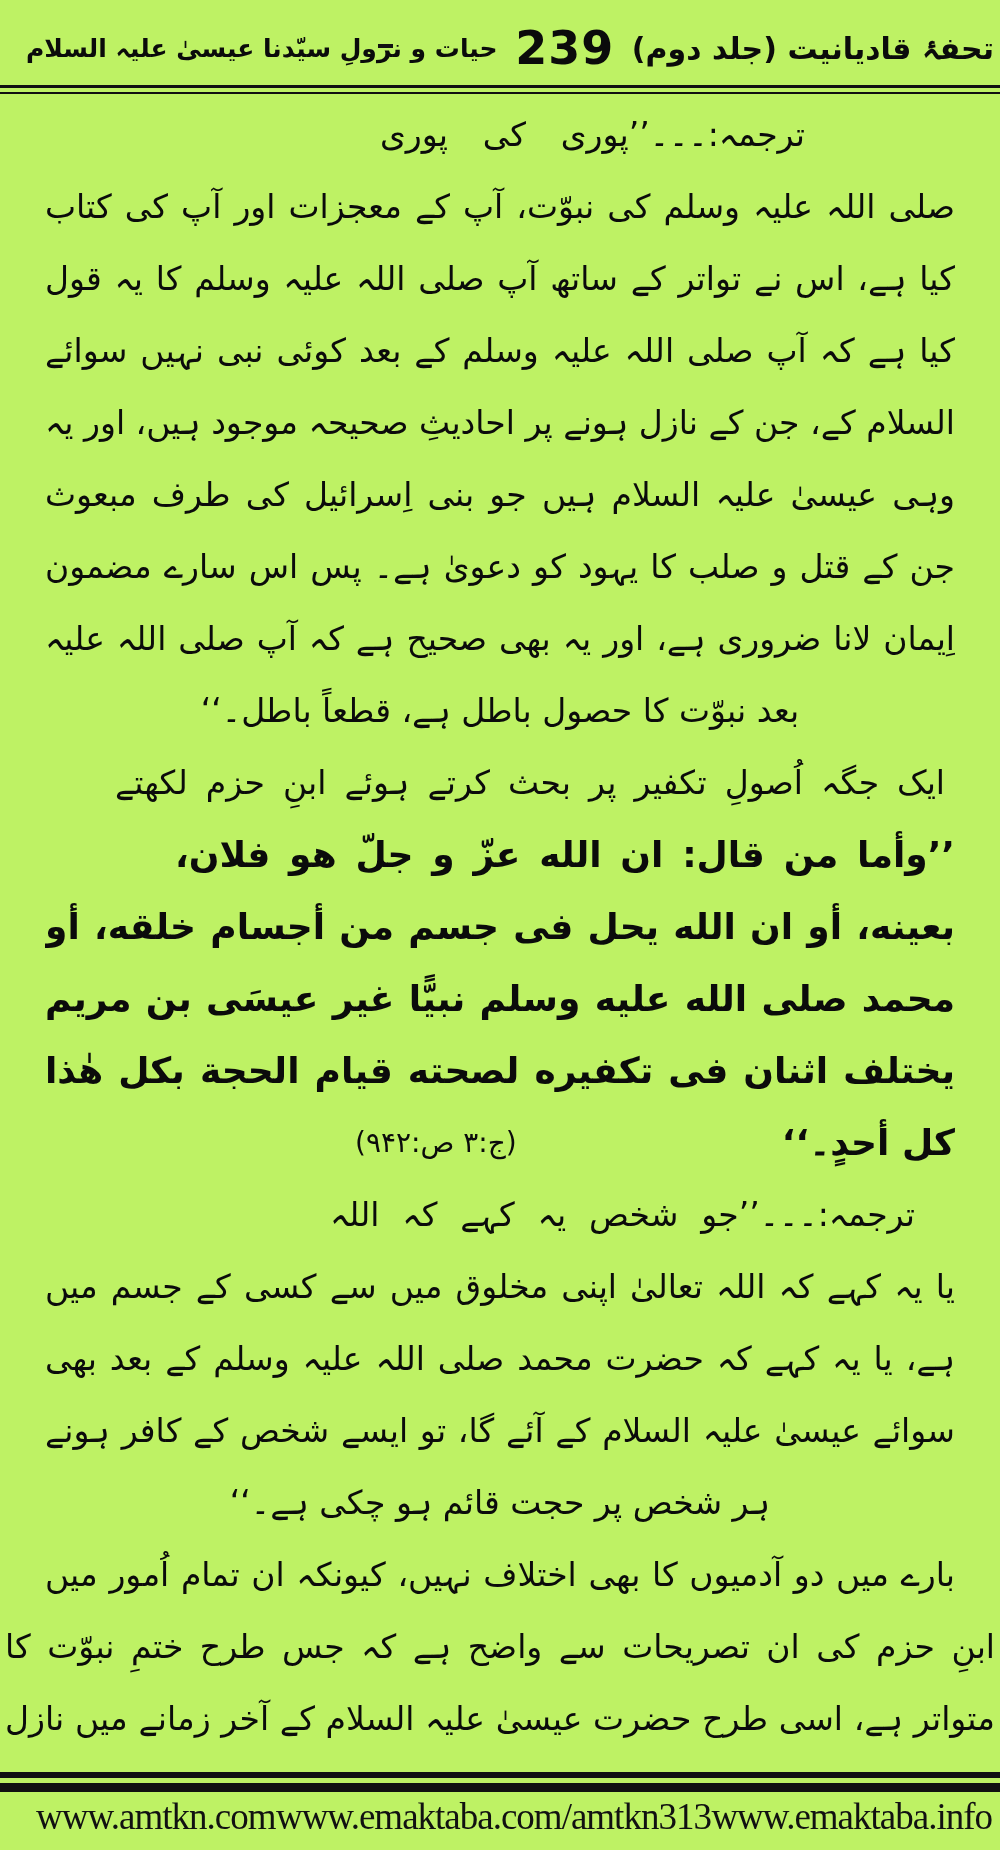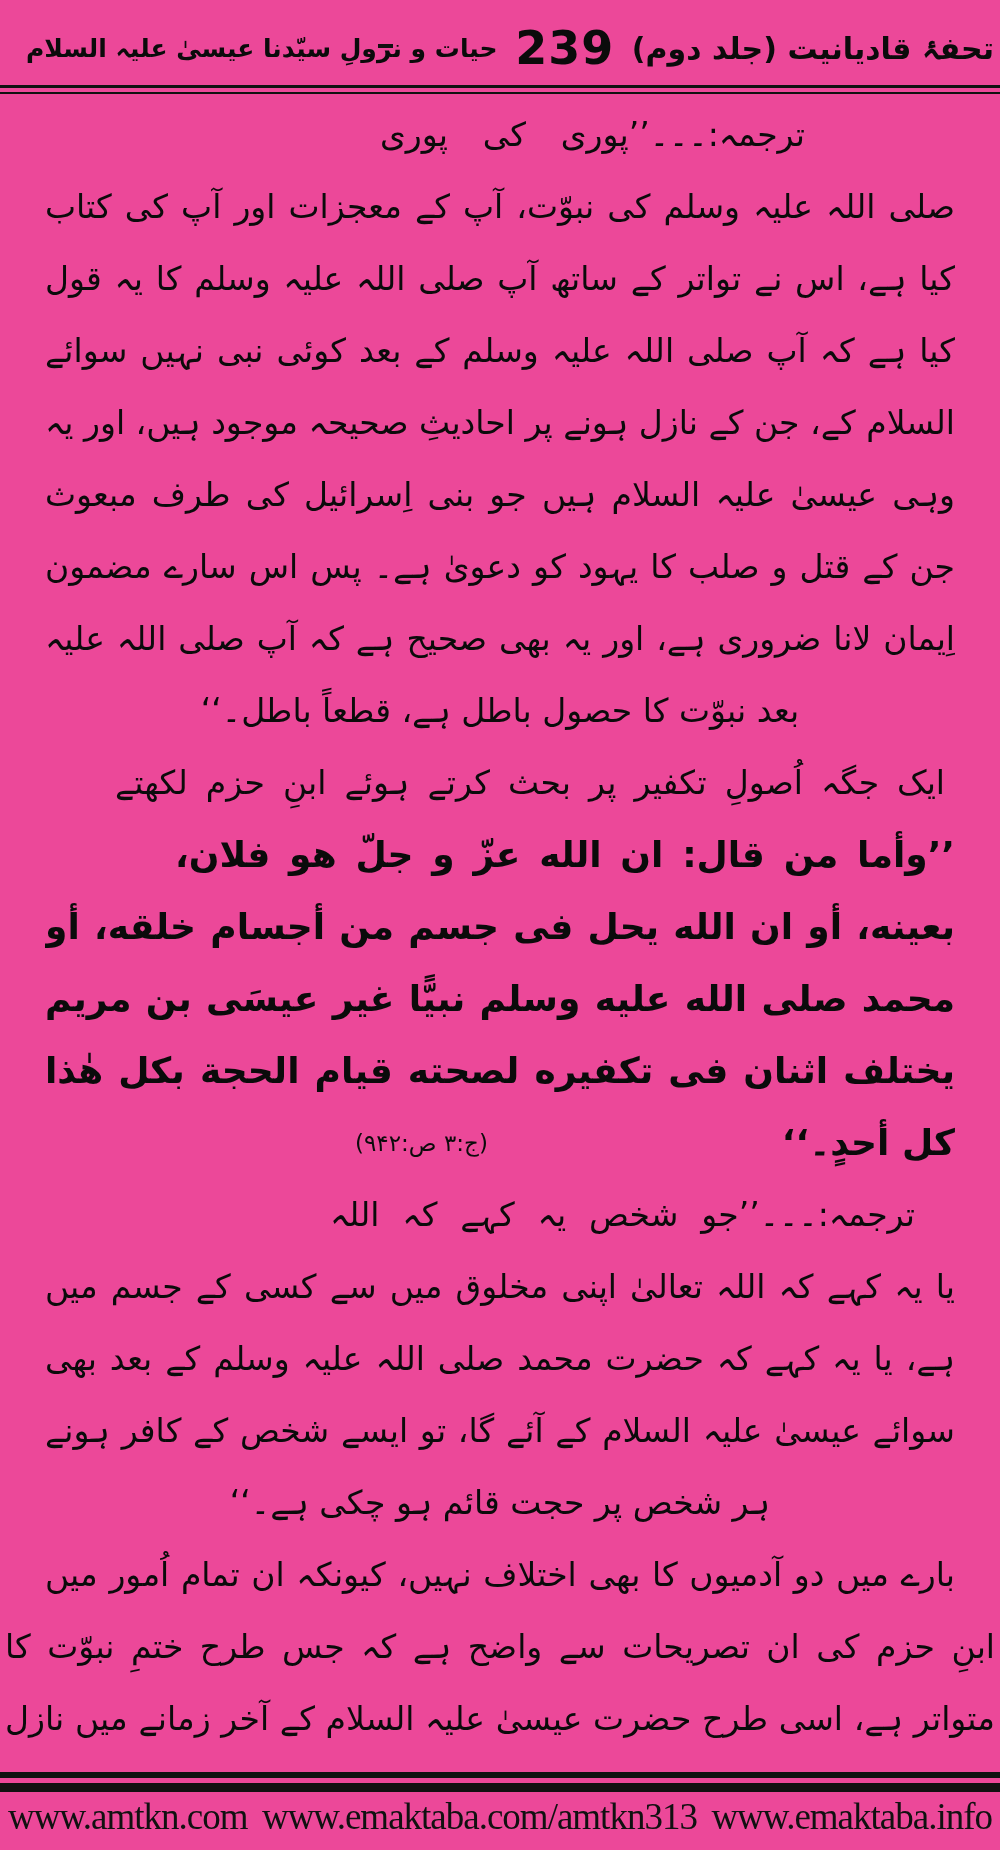--- a/index.html
+++ b/index.html
@@ -1,19 +1,19 @@
 <!DOCTYPE html>
 <html lang="ur" dir="rtl"><head>
 <meta charset="utf-8">
 <style>
   html,body{margin:0;padding:0;background:#ffffff;}
   .page{
     position:relative;
     width:1000px;height:1850px;
-    background:#ec4899;
+    background:#bef264;
     color:#0b0b0b;
     font-family:"DejaVu Sans",sans-serif;
     overflow:hidden;
   }
   
   .hdr{
     display:flex;justify-content:space-between;align-items:center;
     direction:ltr;
     padding:18px 6px 0 26px;height:60px;
   }
@@ -31,35 +31,35 @@
     height:72px;line-height:72px;font-size:33px;
     text-align:justify;text-align-last:justify;
     overflow:hidden;white-space:normal;
   }
   .ar{font-weight:bold;font-size:36px;}
   .l1{padding-right:150px;padding-left:335px;}
   .l9{text-align-last:center;}
   .l10{padding-right:10px;padding-left:70px;}
   .l11{padding-left:130px;}
   .l15{display:flex;justify-content:space-between;align-items:center;padding-left:310px;}
-  .l15 .ref{font-weight:normal;font-size:23px;}
+  .l15 .ref{font-weight:normal;font-size:28px;}
   .l16{padding-right:40px;padding-left:285px;}
   .l21{text-align:center;text-align-last:center;}
   .closing{margin:0 -40px;}
   
   .footer{position:absolute;left:0;right:0;top:1772px;}
   .frule1{height:6px;background:#111;}
   .fgap{height:5px;}
   .frule2{height:9px;background:#111;}
   .flinks{
     direction:ltr;
     display:flex;justify-content:space-between;
     padding:3px 8px 0 8px;
     font-family:"Liberation Serif",serif;
-    font-size:37px;letter-spacing:-1px;color:#111;
+    font-size:37px;letter-spacing:-1px;color:#111;margin-left:28px;
   }
 </style>
 </head>
 <body>
 
 <div class="page">
 
   <div class="hdr">
     <div class="hdr-chapter">حیات و نزولِ سیّدنا عیسیٰ علیہ السلام</div>
     <div class="hdr-num">239</div>

